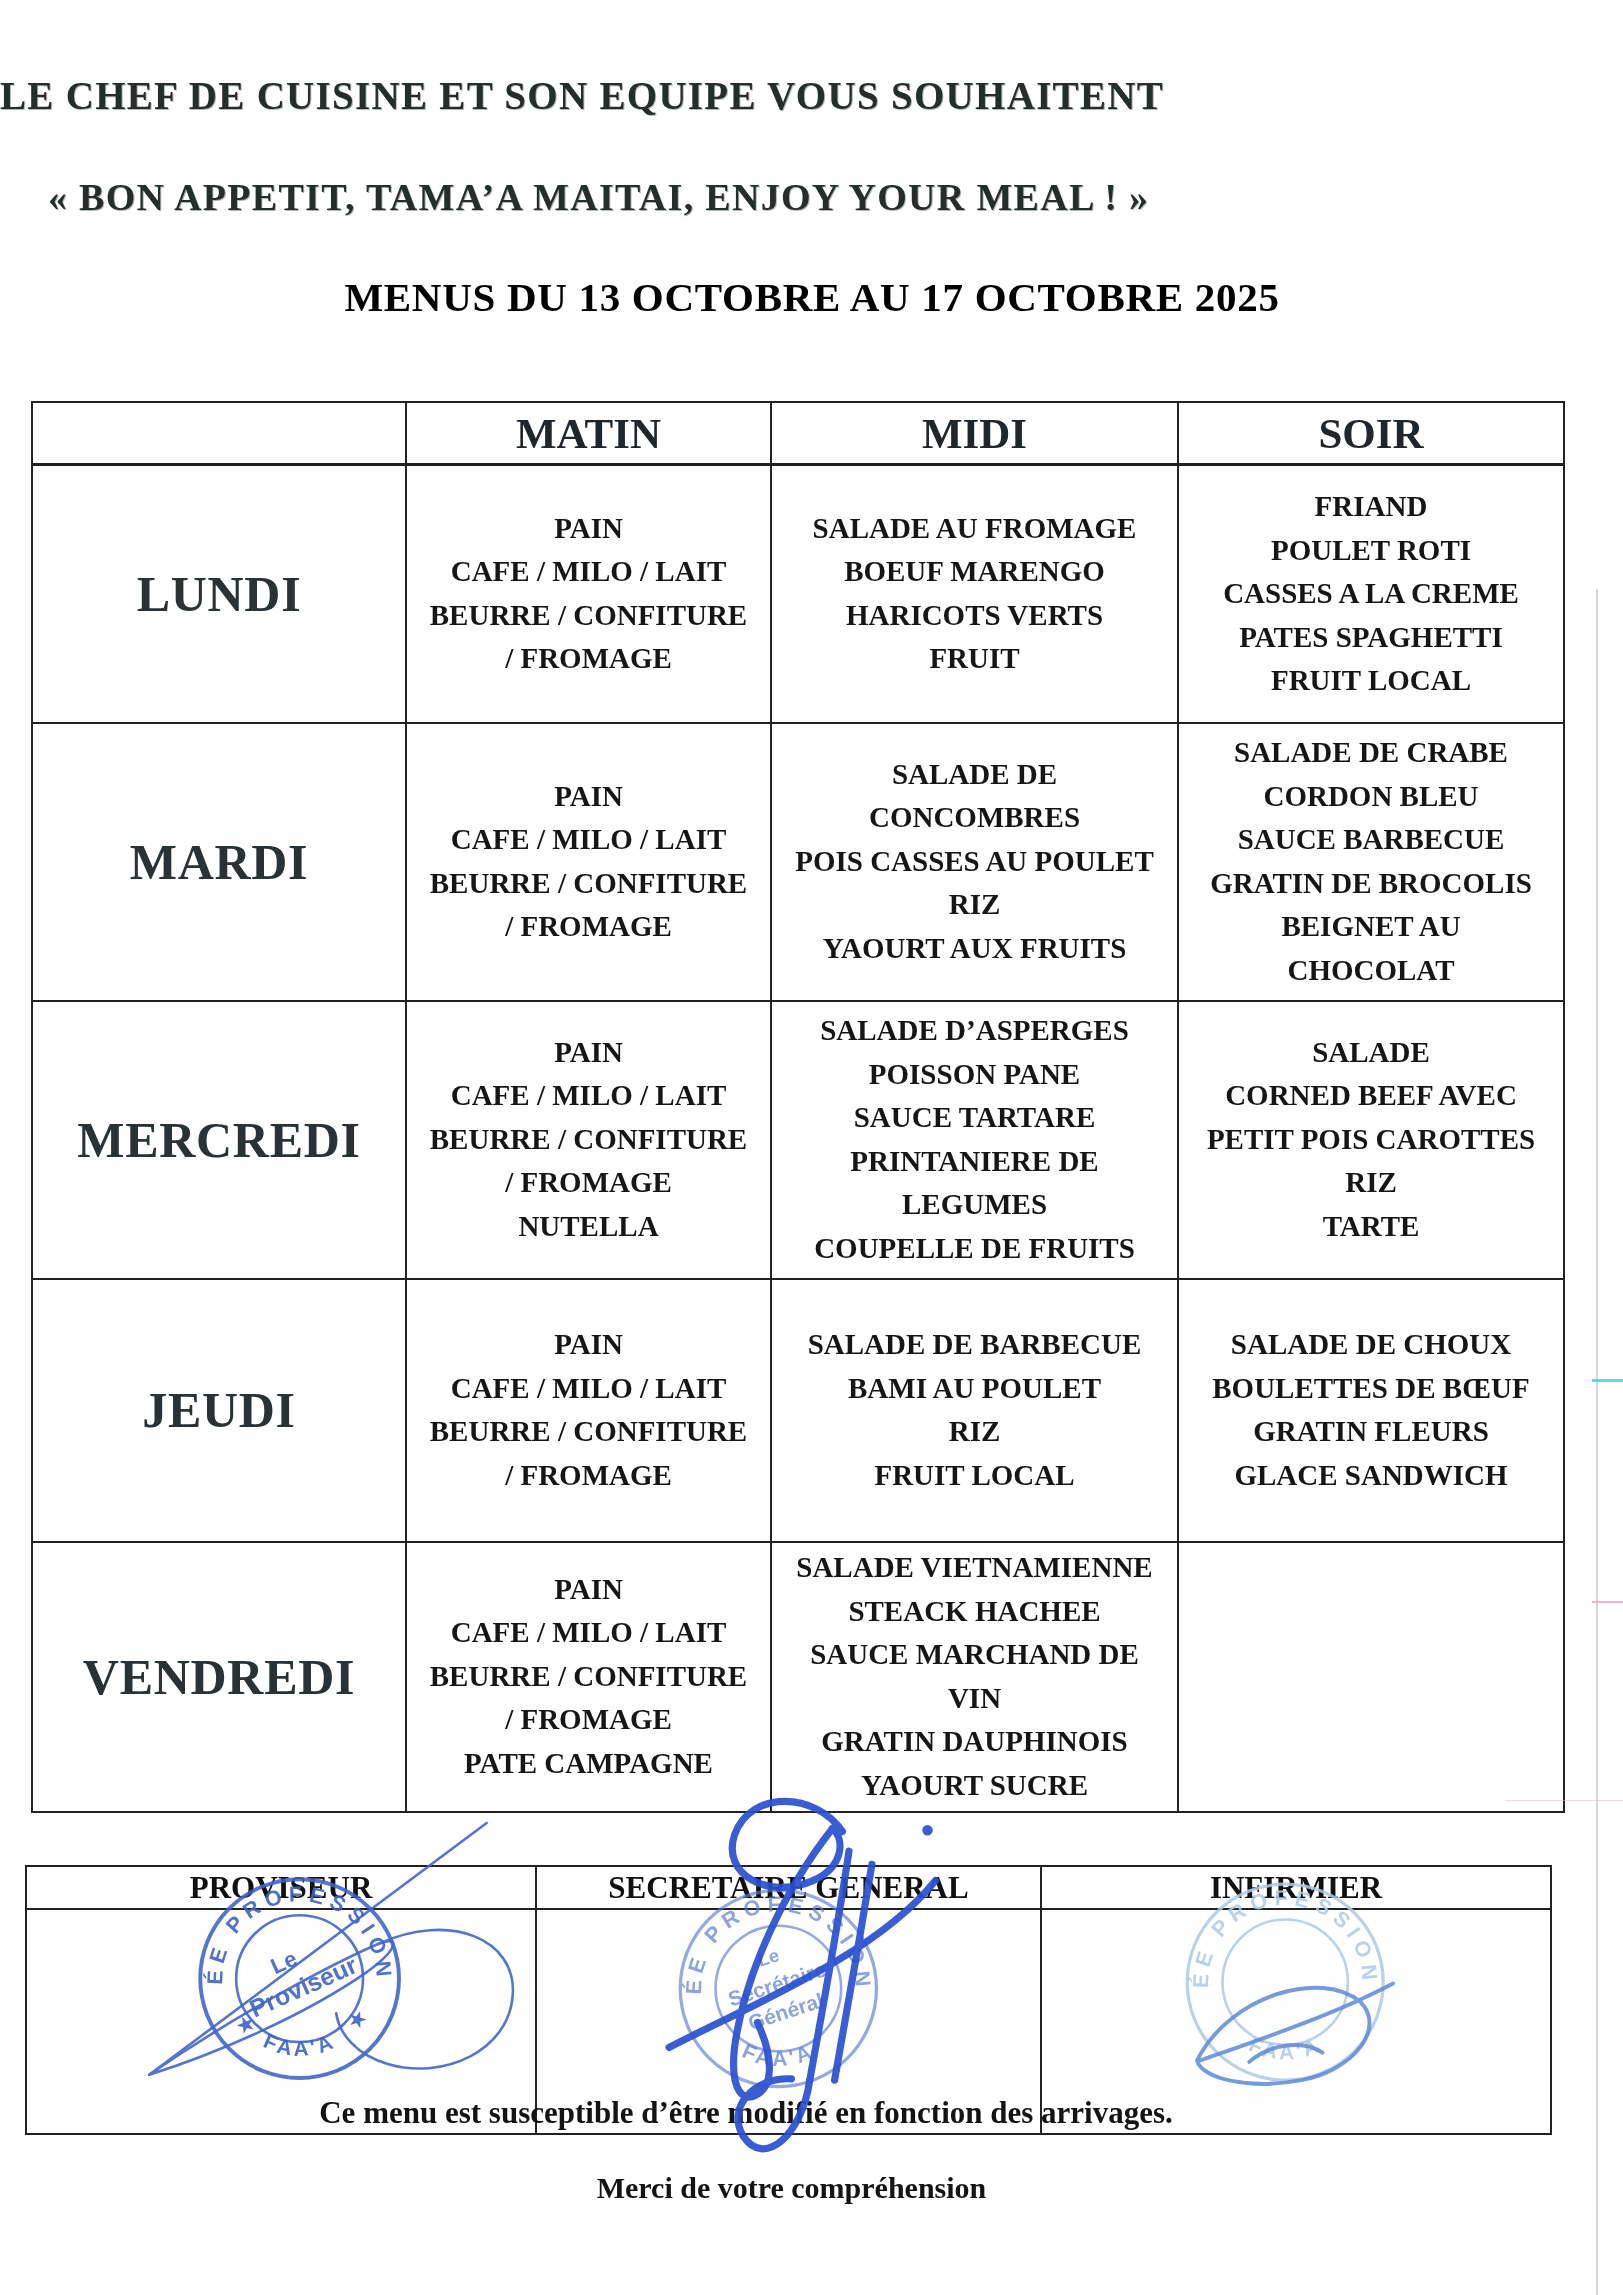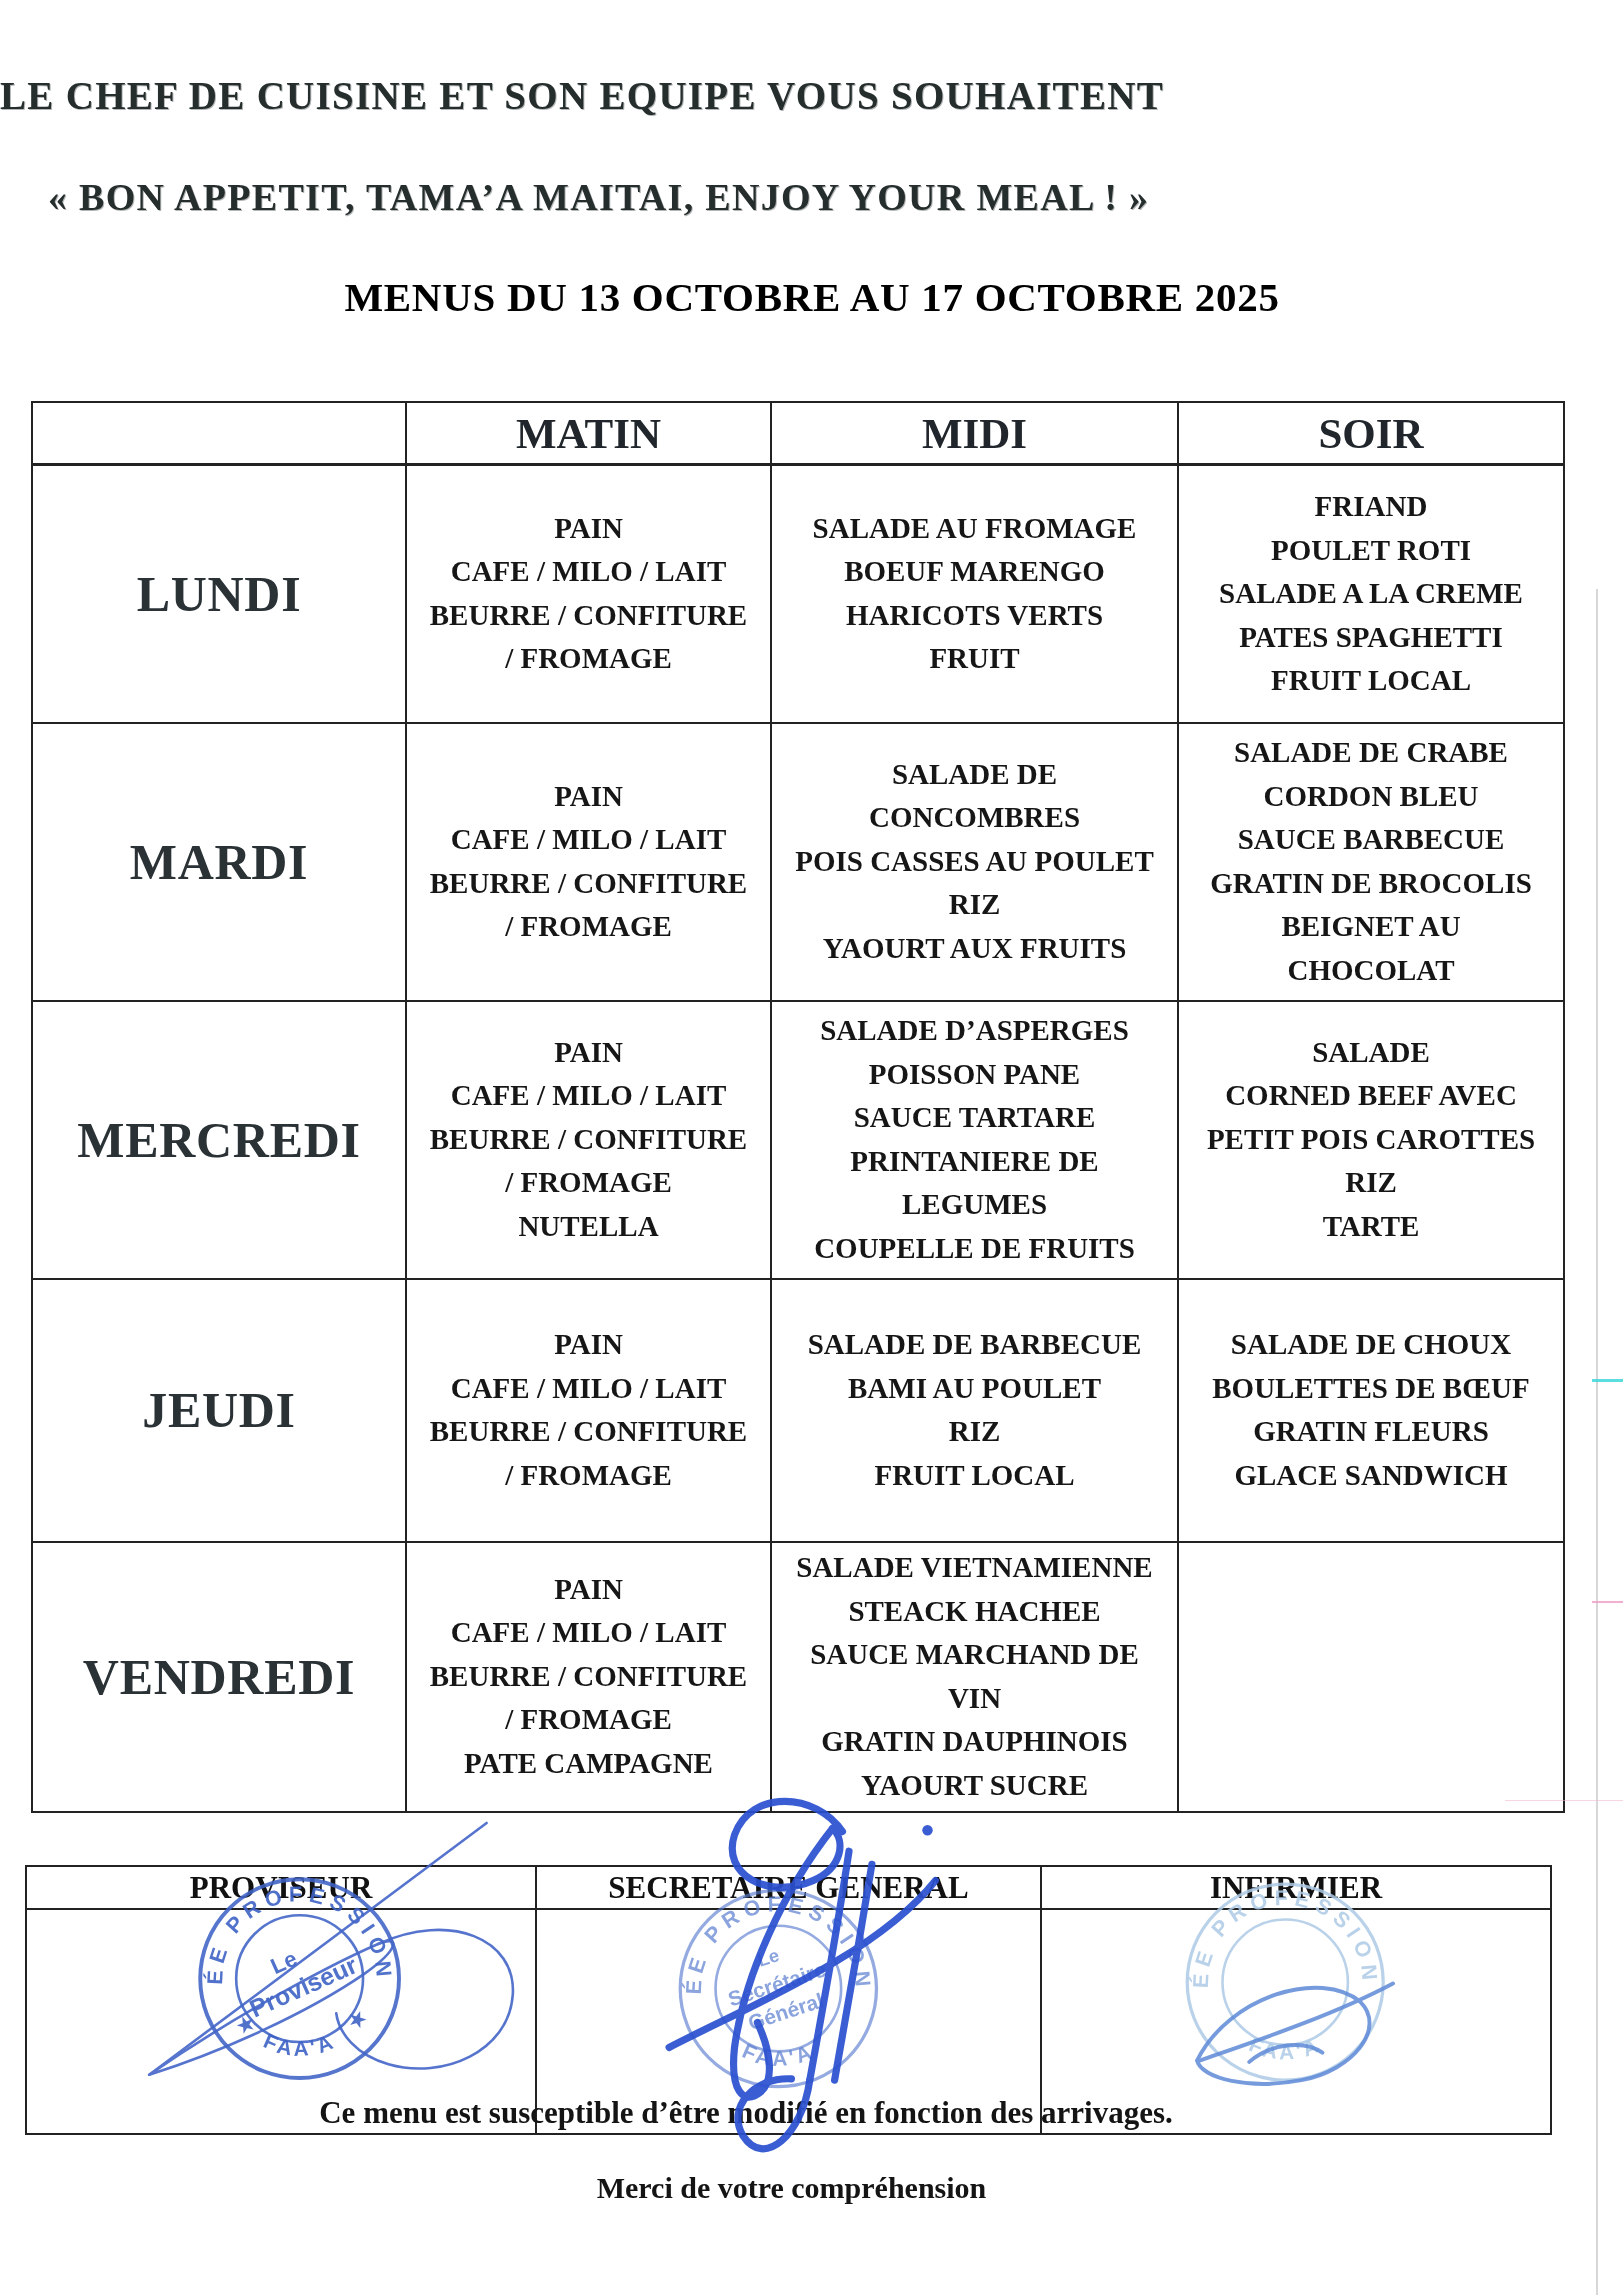--- a/index.html
+++ b/index.html
@@ -112,21 +112,21 @@
           </td>
         <td class="menu-cell">
             <div class="menu-line">SALADE AU FROMAGE</div>
             <div class="menu-line">BOEUF MARENGO</div>
             <div class="menu-line">HARICOTS VERTS</div>
             <div class="menu-line">FRUIT</div>
           </td>
         <td class="menu-cell">
             <div class="menu-line">FRIAND</div>
             <div class="menu-line">POULET ROTI</div>
-            <div class="menu-line">SALADE A LA CREME</div>
+            <div class="menu-line">CASSES A LA CREME</div>
             <div class="menu-line">PATES SPAGHETTI</div>
             <div class="menu-line">FRUIT LOCAL</div>
           </td>
       </tr>
       <tr style="height:278px">
         <td class="day-cell">MARDI</td>
         <td class="menu-cell">
             <div class="menu-line">PAIN</div>
             <div class="menu-line">CAFE / MILO / LAIT</div>
             <div class="menu-line">BEURRE / CONFITURE</div>

